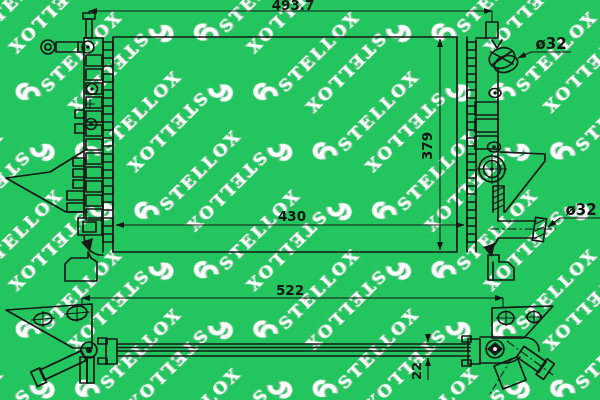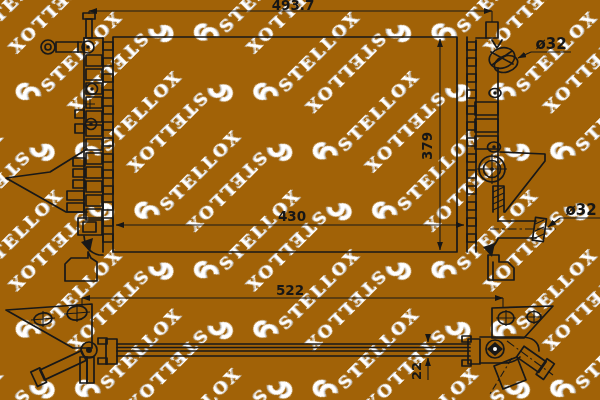--- a/index.html
+++ b/index.html
@@ -1,16 +1,16 @@
 <!DOCTYPE html>
 <html><head>
 <meta charset="utf-8">
 <style>
   html,body{margin:0;padding:0;background:#ffffff;}
-  .stage{position:relative;width:600px;height:400px;background:#a16207;overflow:hidden;
+  .stage{position:relative;width:600px;height:400px;background:#22c55e;overflow:hidden;
          font-family:"DejaVu Sans",sans-serif;}
   svg{display:block;}
   text.dim{font-family:"DejaVu Sans",sans-serif;font-weight:bold;fill:#161616;}
   text.wm{font-family:"DejaVu Serif",serif;font-weight:bold;letter-spacing:2.5px;}
   .part{stroke:#181818;fill:none;stroke-width:1.7;stroke-linejoin:round;stroke-linecap:round;}
   .thin{stroke:#181818;fill:none;stroke-width:1.1;}
   .solid{fill:#181818;stroke:none;}
 </style>
 </head>
 <body>

